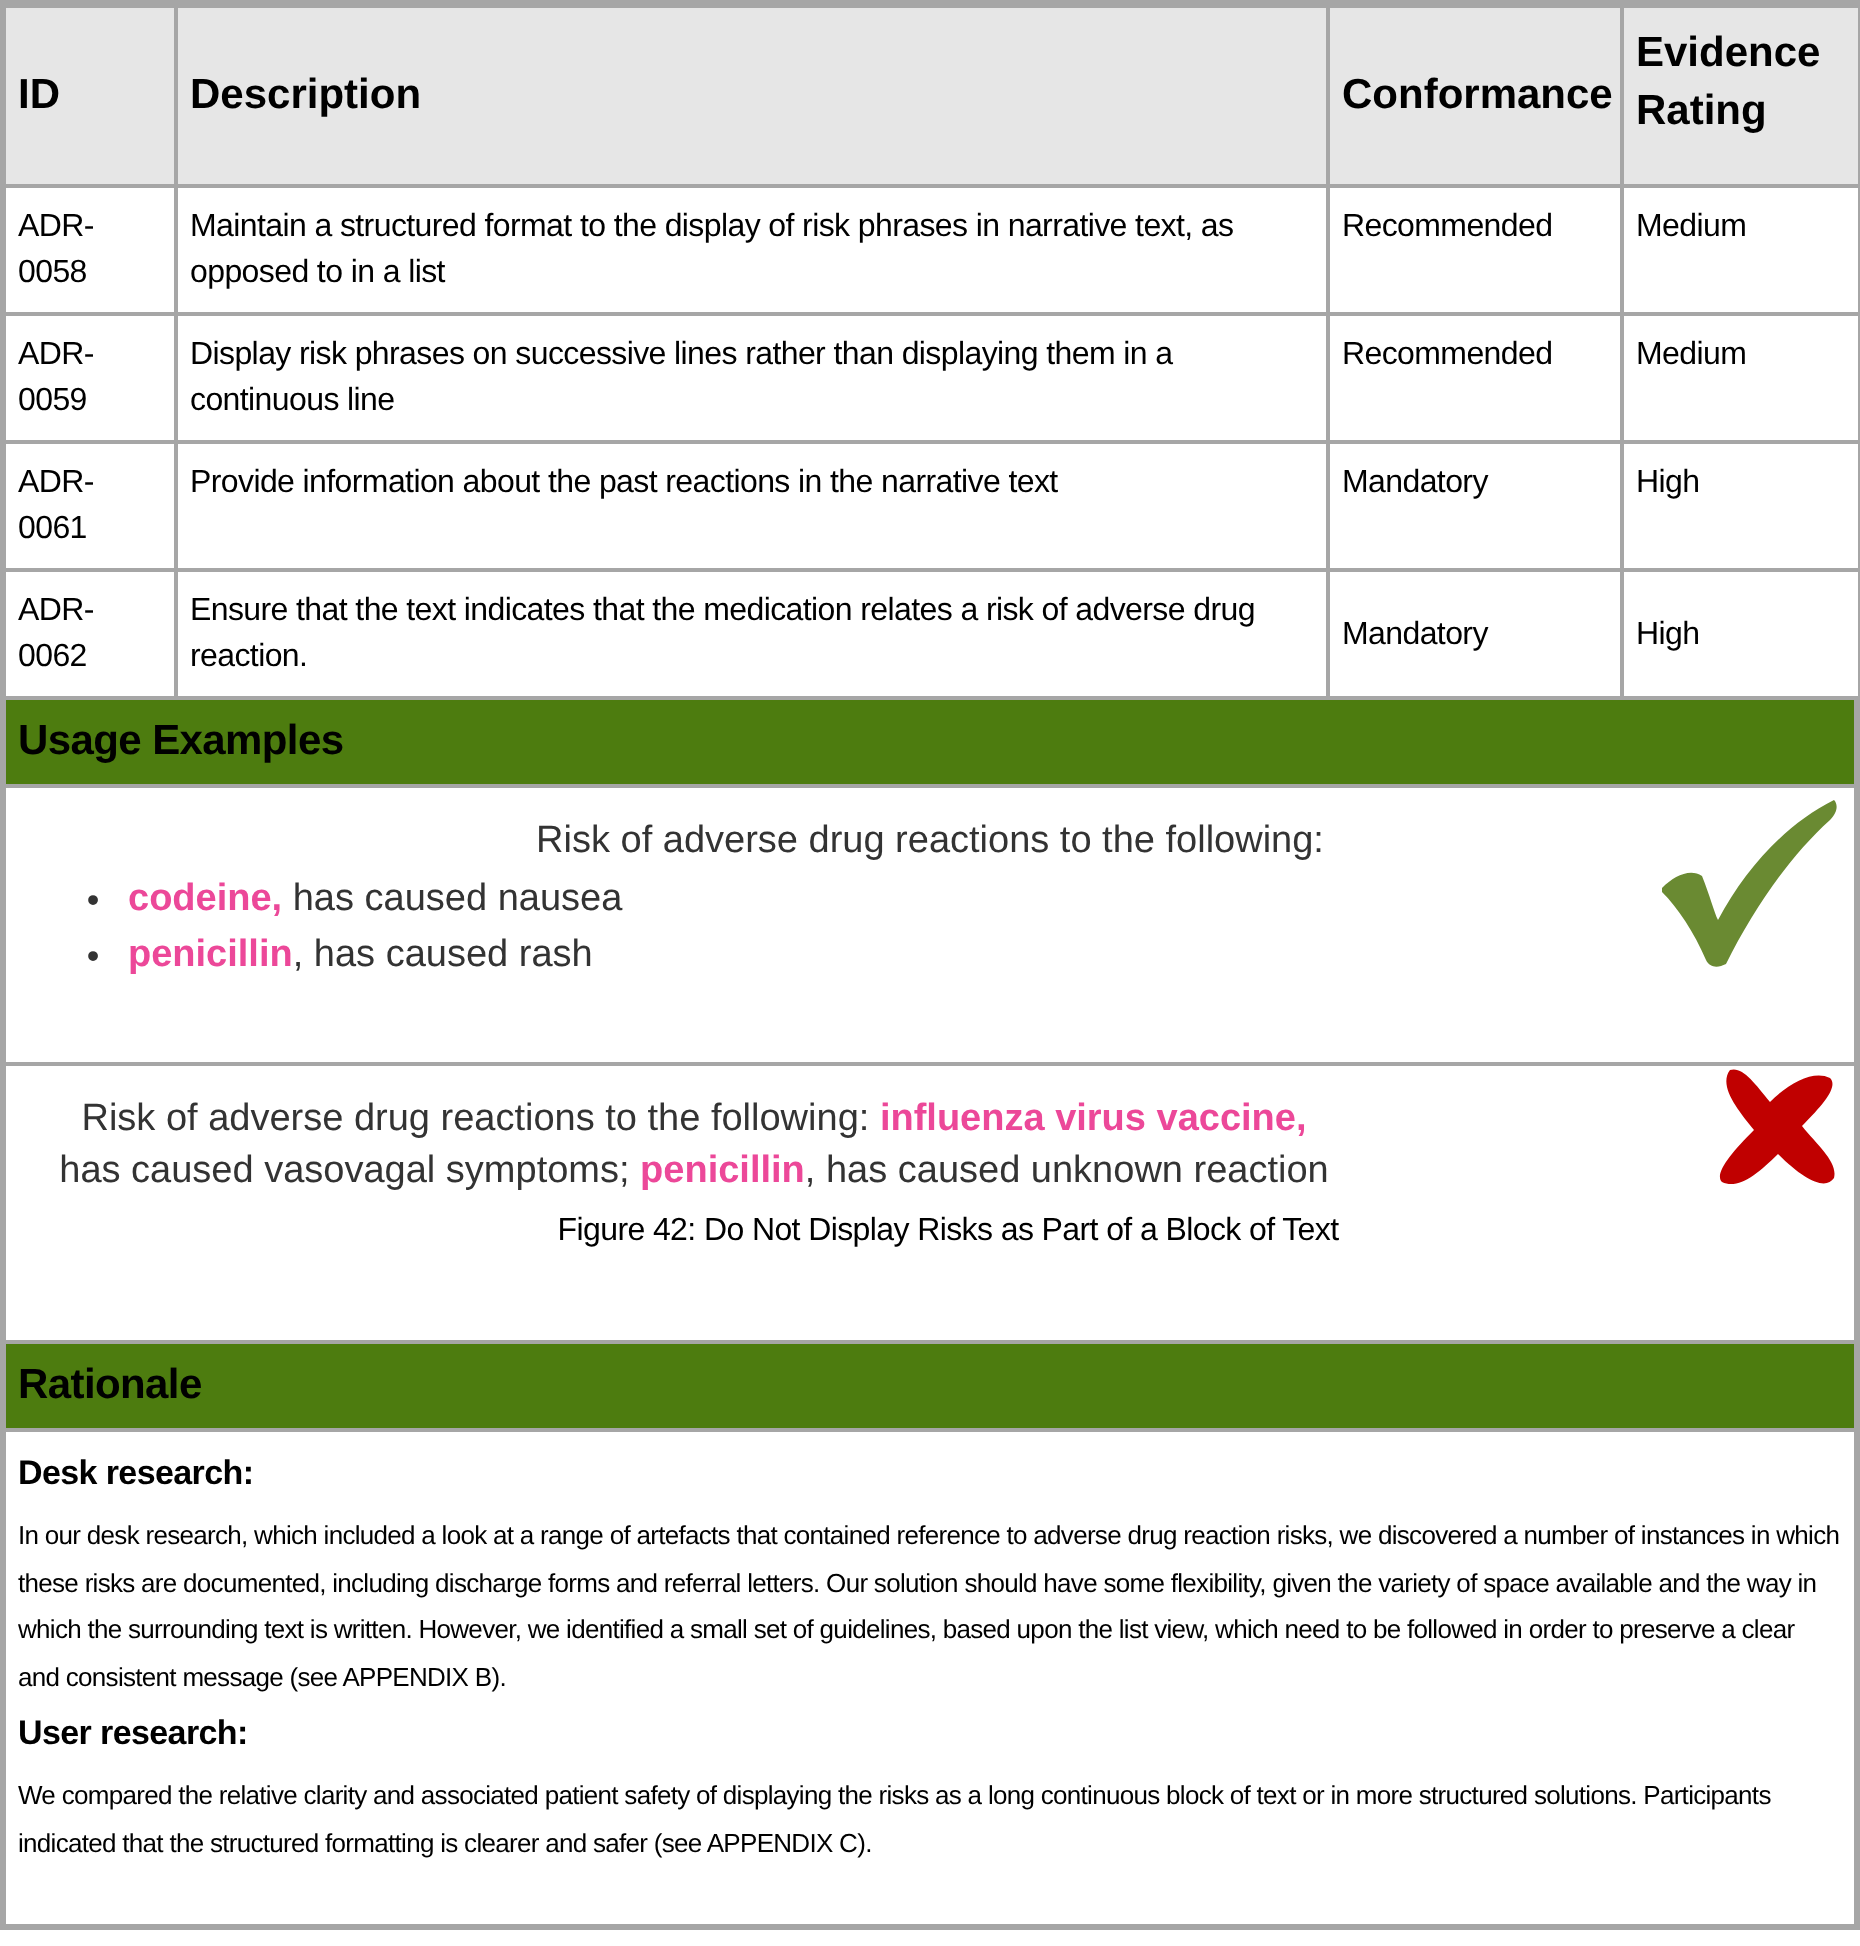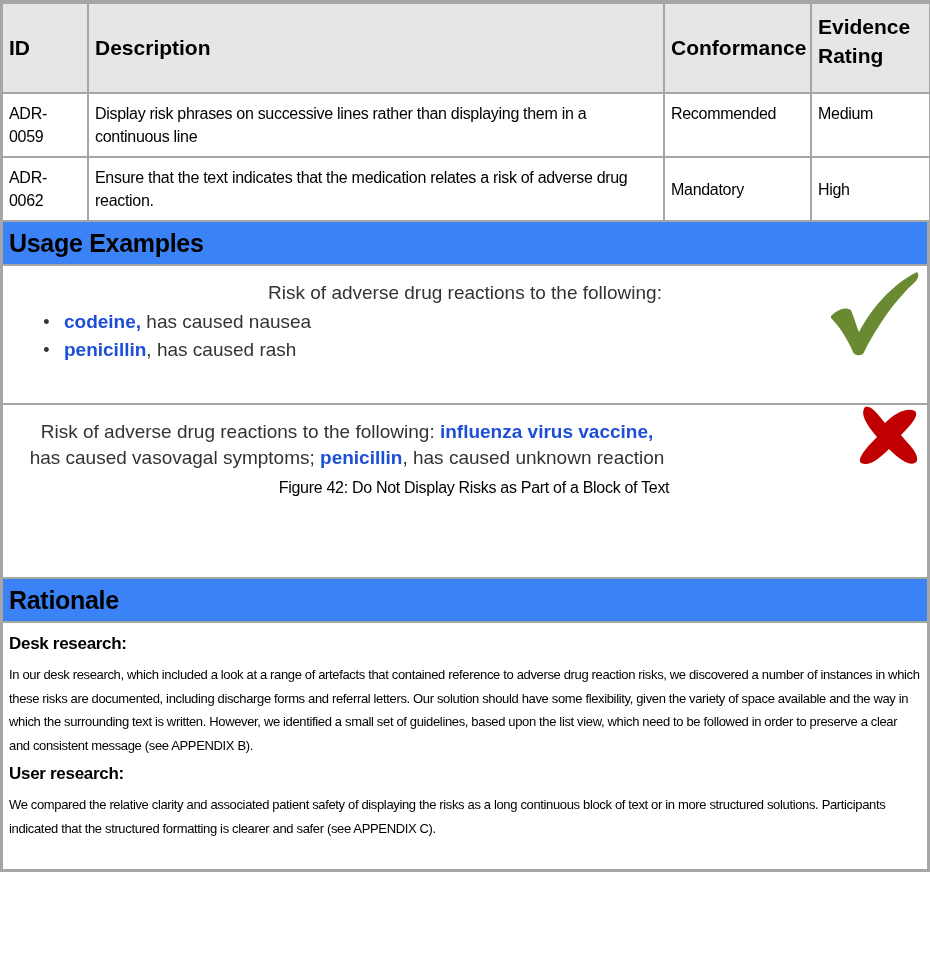--- a/index.html
+++ b/index.html
@@ -4,29 +4,29 @@
 <style>
   html, body { margin: 0; padding: 0; background: #ffffff; }
   body { width: 930px; height: 973px; overflow: hidden; font-family: "Liberation Sans", sans-serif; color: #000; }
   .wrap { position: relative; width: 928px; border: 1px solid #a6a6a6; border-top: 2px solid #a6a6a6; }
   table.req { width: 928px; border-collapse: collapse; table-layout: fixed; }
   table.req td, table.req th { border: 2px solid #a6a6a6; vertical-align: top; font-size: 16px; line-height: 23px; font-stretch: condensed; }
   table.req th { background: #e6e6e6; font-weight: bold; font-size: 21px; line-height: 29px; text-align: left; padding: 7px 6px 8px 6px; vertical-align: middle; height: 58px; box-sizing: border-box; }
   table.req th.ev { padding-top: 8px; padding-bottom: 22px; }
   table.req td { padding: 8px 6px 8px 6px; height: 45px; box-sizing: border-box; }
   .narrow { letter-spacing: -0.3px; }
-  .section-head { background: #3b82f6; border: 2px solid #a6a6a6; border-top: none; font-weight: bold; font-size: 25px; padding: 7px 6px; height: 44px; box-sizing: border-box; display: flex; align-items: center; letter-spacing: -0.3px; }
+  .section-head { background: #4d7c0f; border: 2px solid #a6a6a6; border-top: none; font-weight: bold; font-size: 21px; padding: 7px 6px; height: 44px; box-sizing: border-box; display: flex; align-items: center; letter-spacing: -0.3px; }
   .example { position: relative; border: 2px solid #a6a6a6; border-top: none; padding: 14px 6px 6px 6px; box-sizing: border-box; text-align: center; }
   .ex1 { height: 139px; }
-  .ex2 { height: 174px; padding-left: 24px; }
+  .ex2 { height: 139px; padding-left: 24px; }
   .ex-lead { font-size: 19px; color: #333; line-height: 26px; }
   .ex-list { list-style: none; margin: 2px 0 0 0; padding: 0; }
   .ex-list li { font-size: 19px; color: #333; line-height: 28px; display: flex; }
   .bullet { width: 55px; padding-left: 20px; box-sizing: border-box; font-size: 18px; }
-  .ex-list b, .ex-block b { color: #1d4ed8; }
+  .ex-list b, .ex-block b { color: #ec4899; }
   .caption { font-size: 16px; line-height: 22px; margin-top: 6px; letter-spacing: -0.3px; }
   .ex-block { font-size: 19px; color: #333; line-height: 26px; width: 640px; }
   .ex2 .caption { }
   .icon-check { position: absolute; right: 6px; top: 4px; width: 92px; height: 86px; }
   .icon-cross { position: absolute; right: 6px; top: 0px; width: 66px; height: 62px; }
   .rationale { border: 2px solid #a6a6a6; border-top: none; padding: 8px 6px 6px 6px; box-sizing: border-box; height: 248px; }
   .sub { font-weight: bold; font-size: 17px; line-height: 22px; margin: 2px 0 8px 0; letter-spacing: -0.3px; }
   .para { font-size: 13px; line-height: 23.5px; margin: 0 0 6px 0; letter-spacing: -0.35px; }
 </style>
 </head>
@@ -46,24 +46,36 @@
         <th>Description</th>
         <th>Conformance</th>
         <th class="ev">
           <span>Evidence</span><br>
           <span>Rating</span>
         </th>
       </tr>
     </thead>
     <tbody>
       <tr style="height:62px">
+        <td class="narrow">ADR-0058</td>
+        <td class="narrow">Maintain a structured format to the display of risk phrases in narrative text, as opposed to in a list</td>
+        <td class="narrow">Recommended</td>
+        <td class="narrow">Medium</td>
+      </tr>
+      <tr style="height:62px">
         <td class="narrow">ADR-0059</td>
         <td class="narrow">Display risk phrases on successive lines rather than displaying them in a continuous line</td>
         <td class="narrow">Recommended</td>
         <td class="narrow">Medium</td>
+      </tr>
+      <tr style="height:39px">
+        <td class="narrow">ADR-0061</td>
+        <td class="narrow">Provide information about the past reactions in the narrative text</td>
+        <td class="narrow">Mandatory</td>
+        <td class="narrow">High</td>
       </tr>
       <tr style="height:62px">
         <td class="narrow">ADR-0062</td>
         <td class="narrow">Ensure that the text indicates that the medication relates a risk of adverse drug reaction.</td>
         <td class="narrow" style="vertical-align:middle">Mandatory</td>
         <td class="narrow" style="vertical-align:middle">High</td>
       </tr>
     </tbody>
   </table>
 

